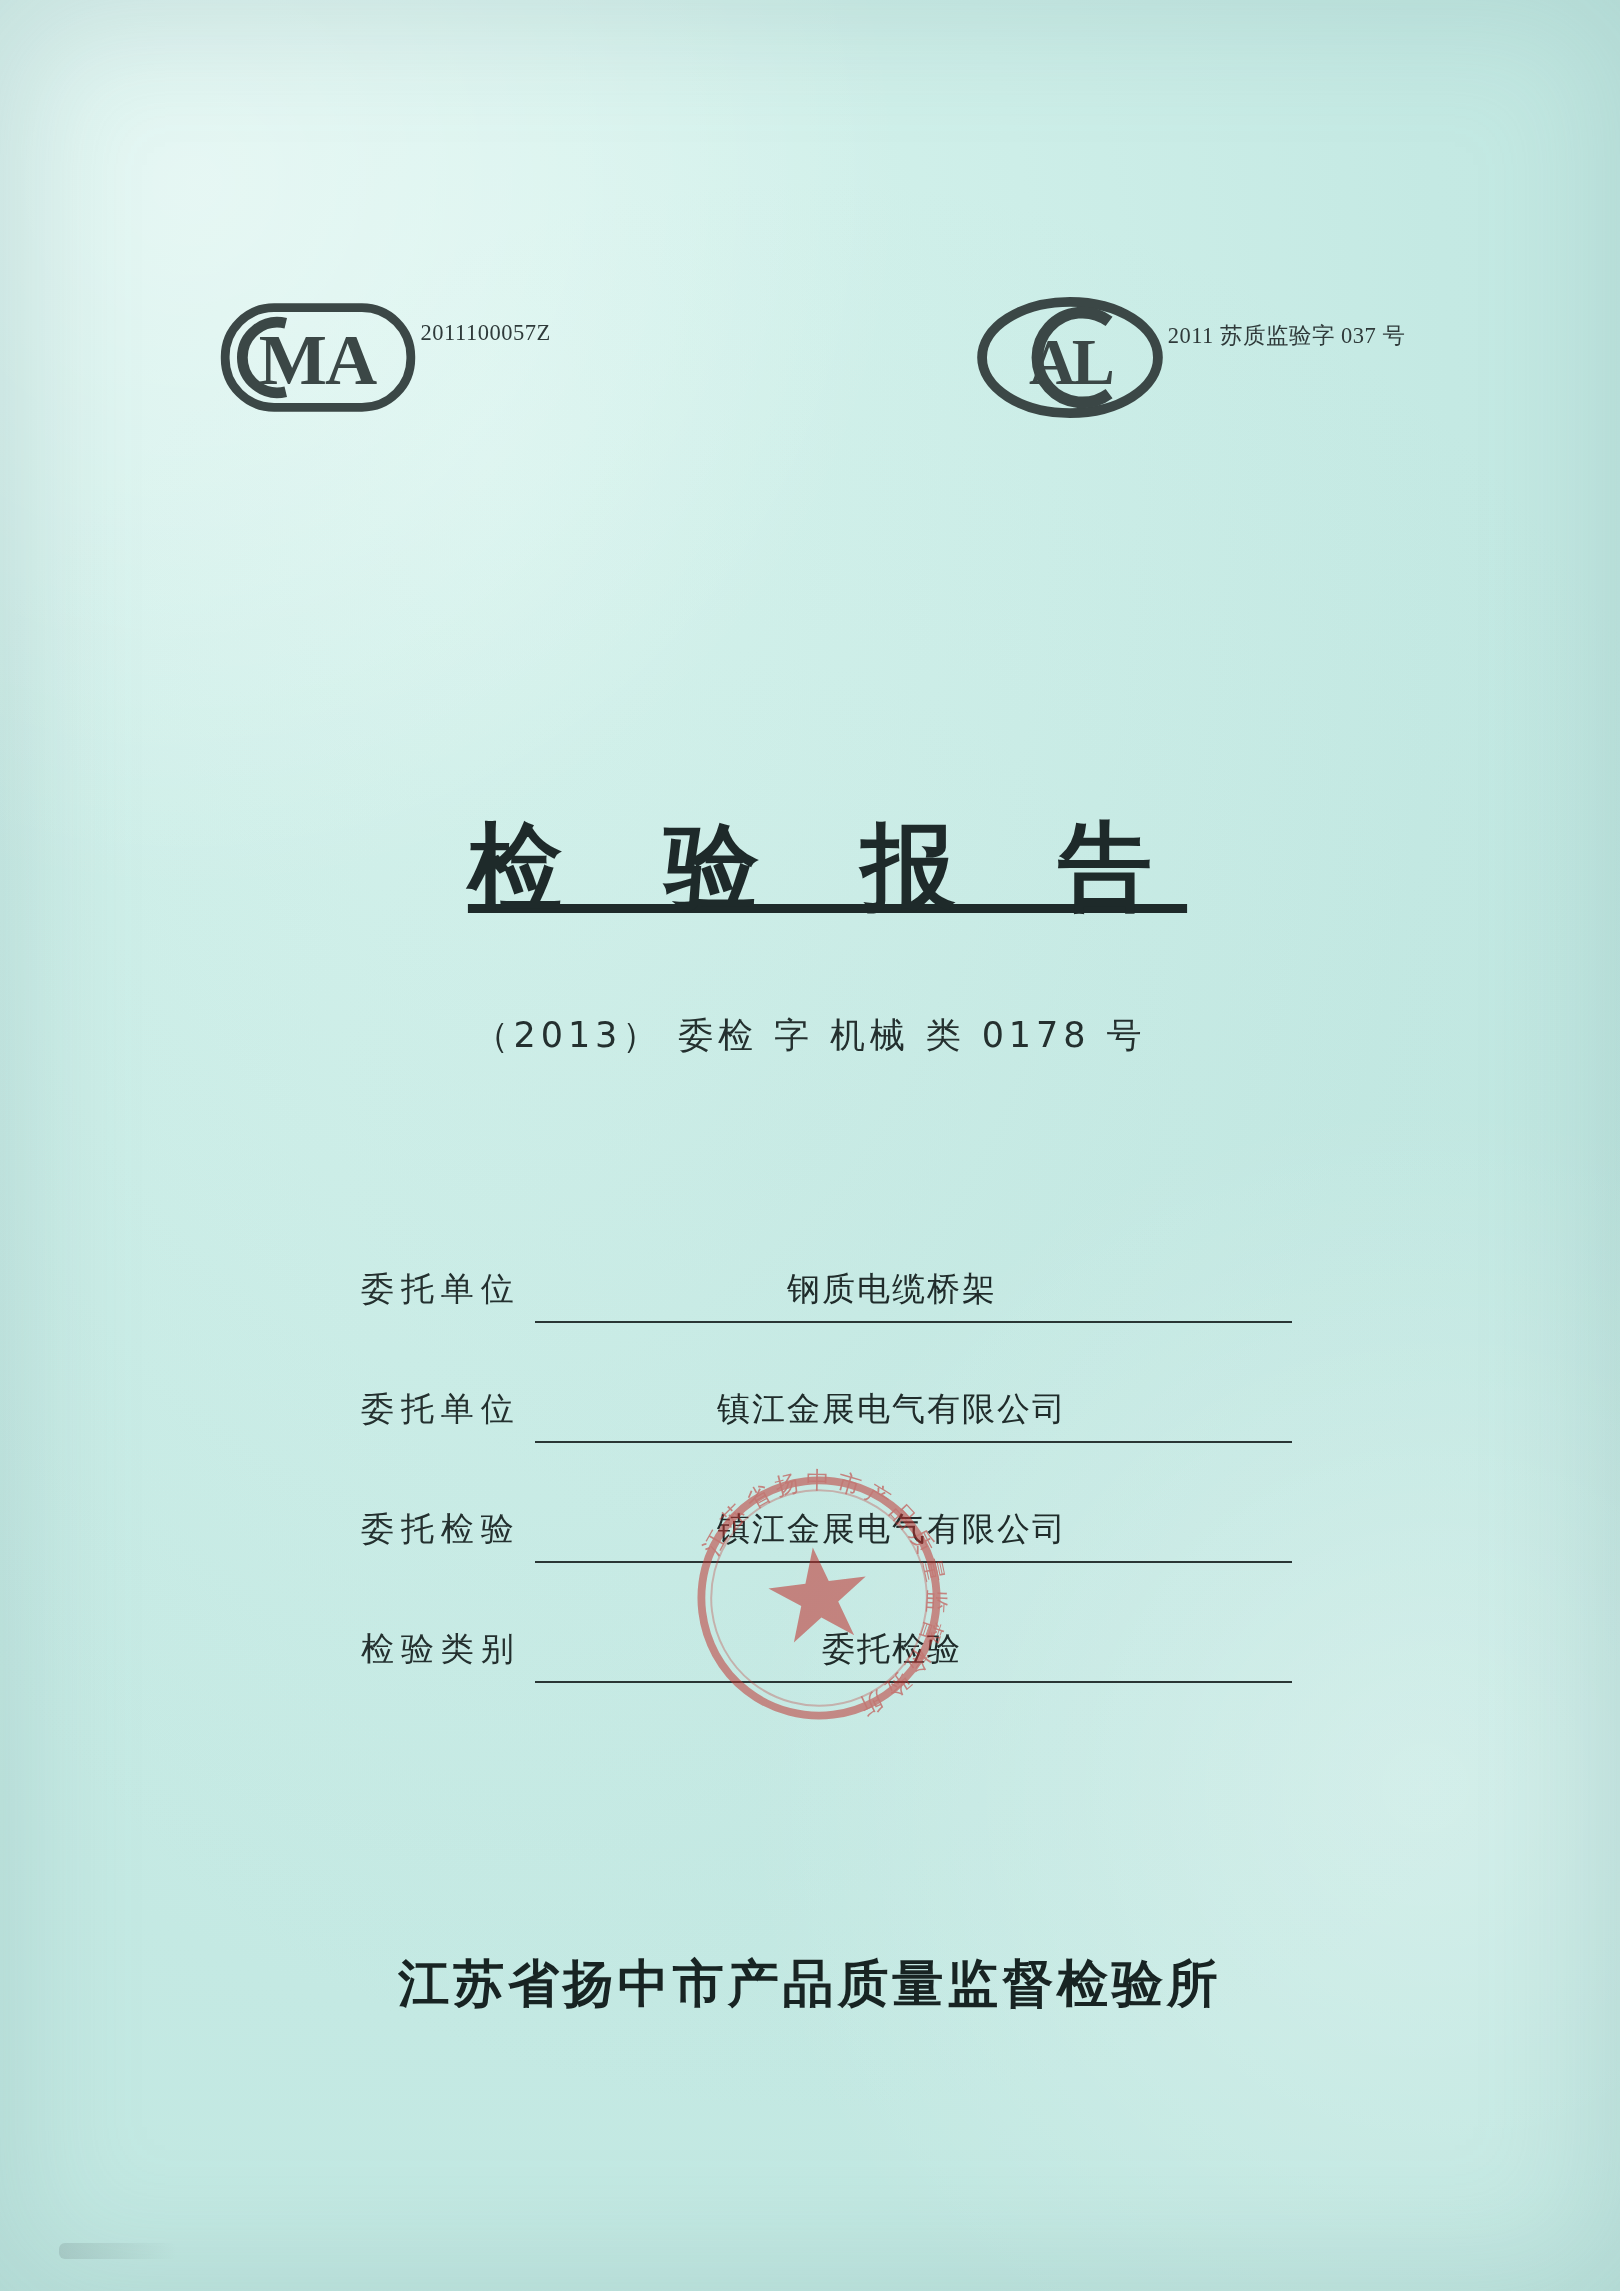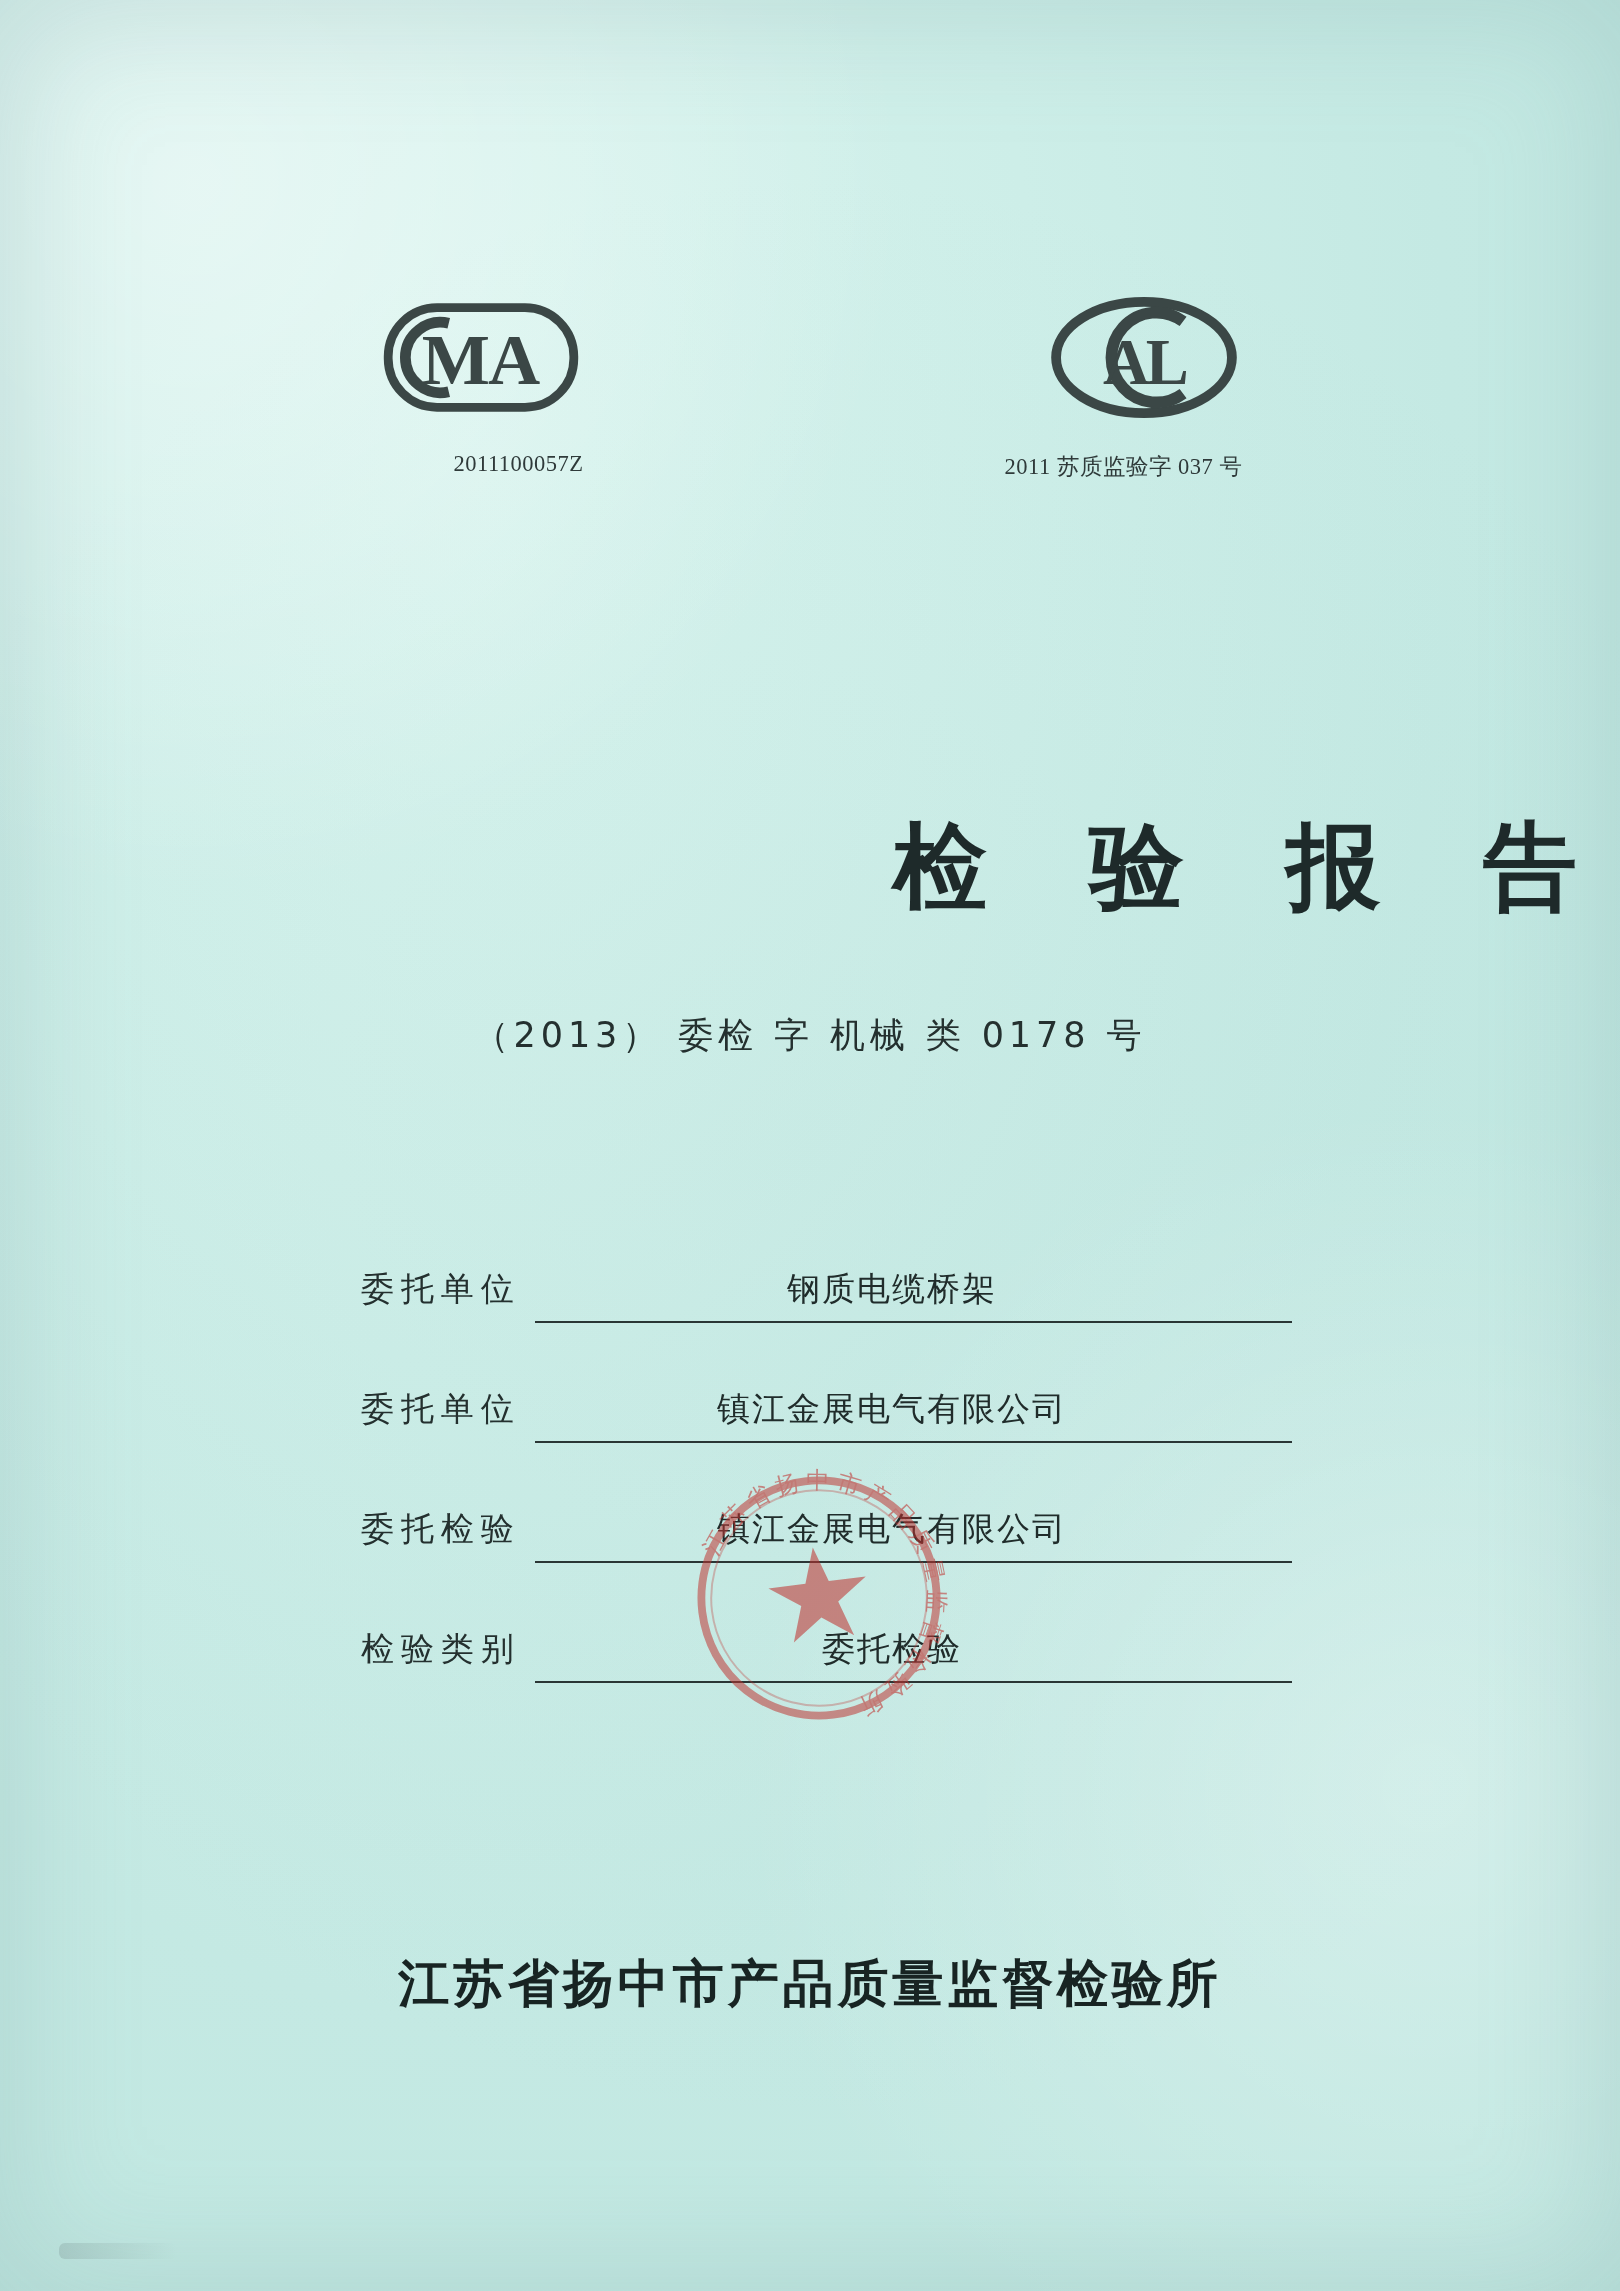--- a/index.html
+++ b/index.html
@@ -51,46 +51,47 @@
     position: absolute;
     top: 294px;
     left: 0;
     right: 0;
     display: flex;
     justify-content: center;
     gap: 421px;
   }
   .mark-block {
     display: flex;
-    flex-direction: column;
-    align-items: flex-end;
+    flex-direction: row;
+    align-items: flex-start;
   }
   .mark-caption {
     margin-top: 25.5px;
     font-size: 22.5px;
     letter-spacing: 0.5px;
     color: #2f3a3a;
     font-family: "Liberation Serif", serif;
     white-space: nowrap;
   }
   .mark-svg { display:block; }
 
   
   .title {
     position: absolute;
     top: 804px;
     left: 0;
-    right: 8px;
-    text-align: right;
+    right: 0;
+    text-align: center;
     font-family: "DejaVu Sans", "Liberation Sans", sans-serif;
     font-weight: 700;
     font-size: 94px;
     letter-spacing: 35px;
     text-indent: 35px;
     color: #1e2a2a;
+    text-decoration: underline;
   }
   .subtitle {
     position: absolute;
     top: 970px;
     left: 0;
     right: 0;
     text-align: center;
     font-size: 35px;
     letter-spacing: 4.9px;
     color: #24302f;

